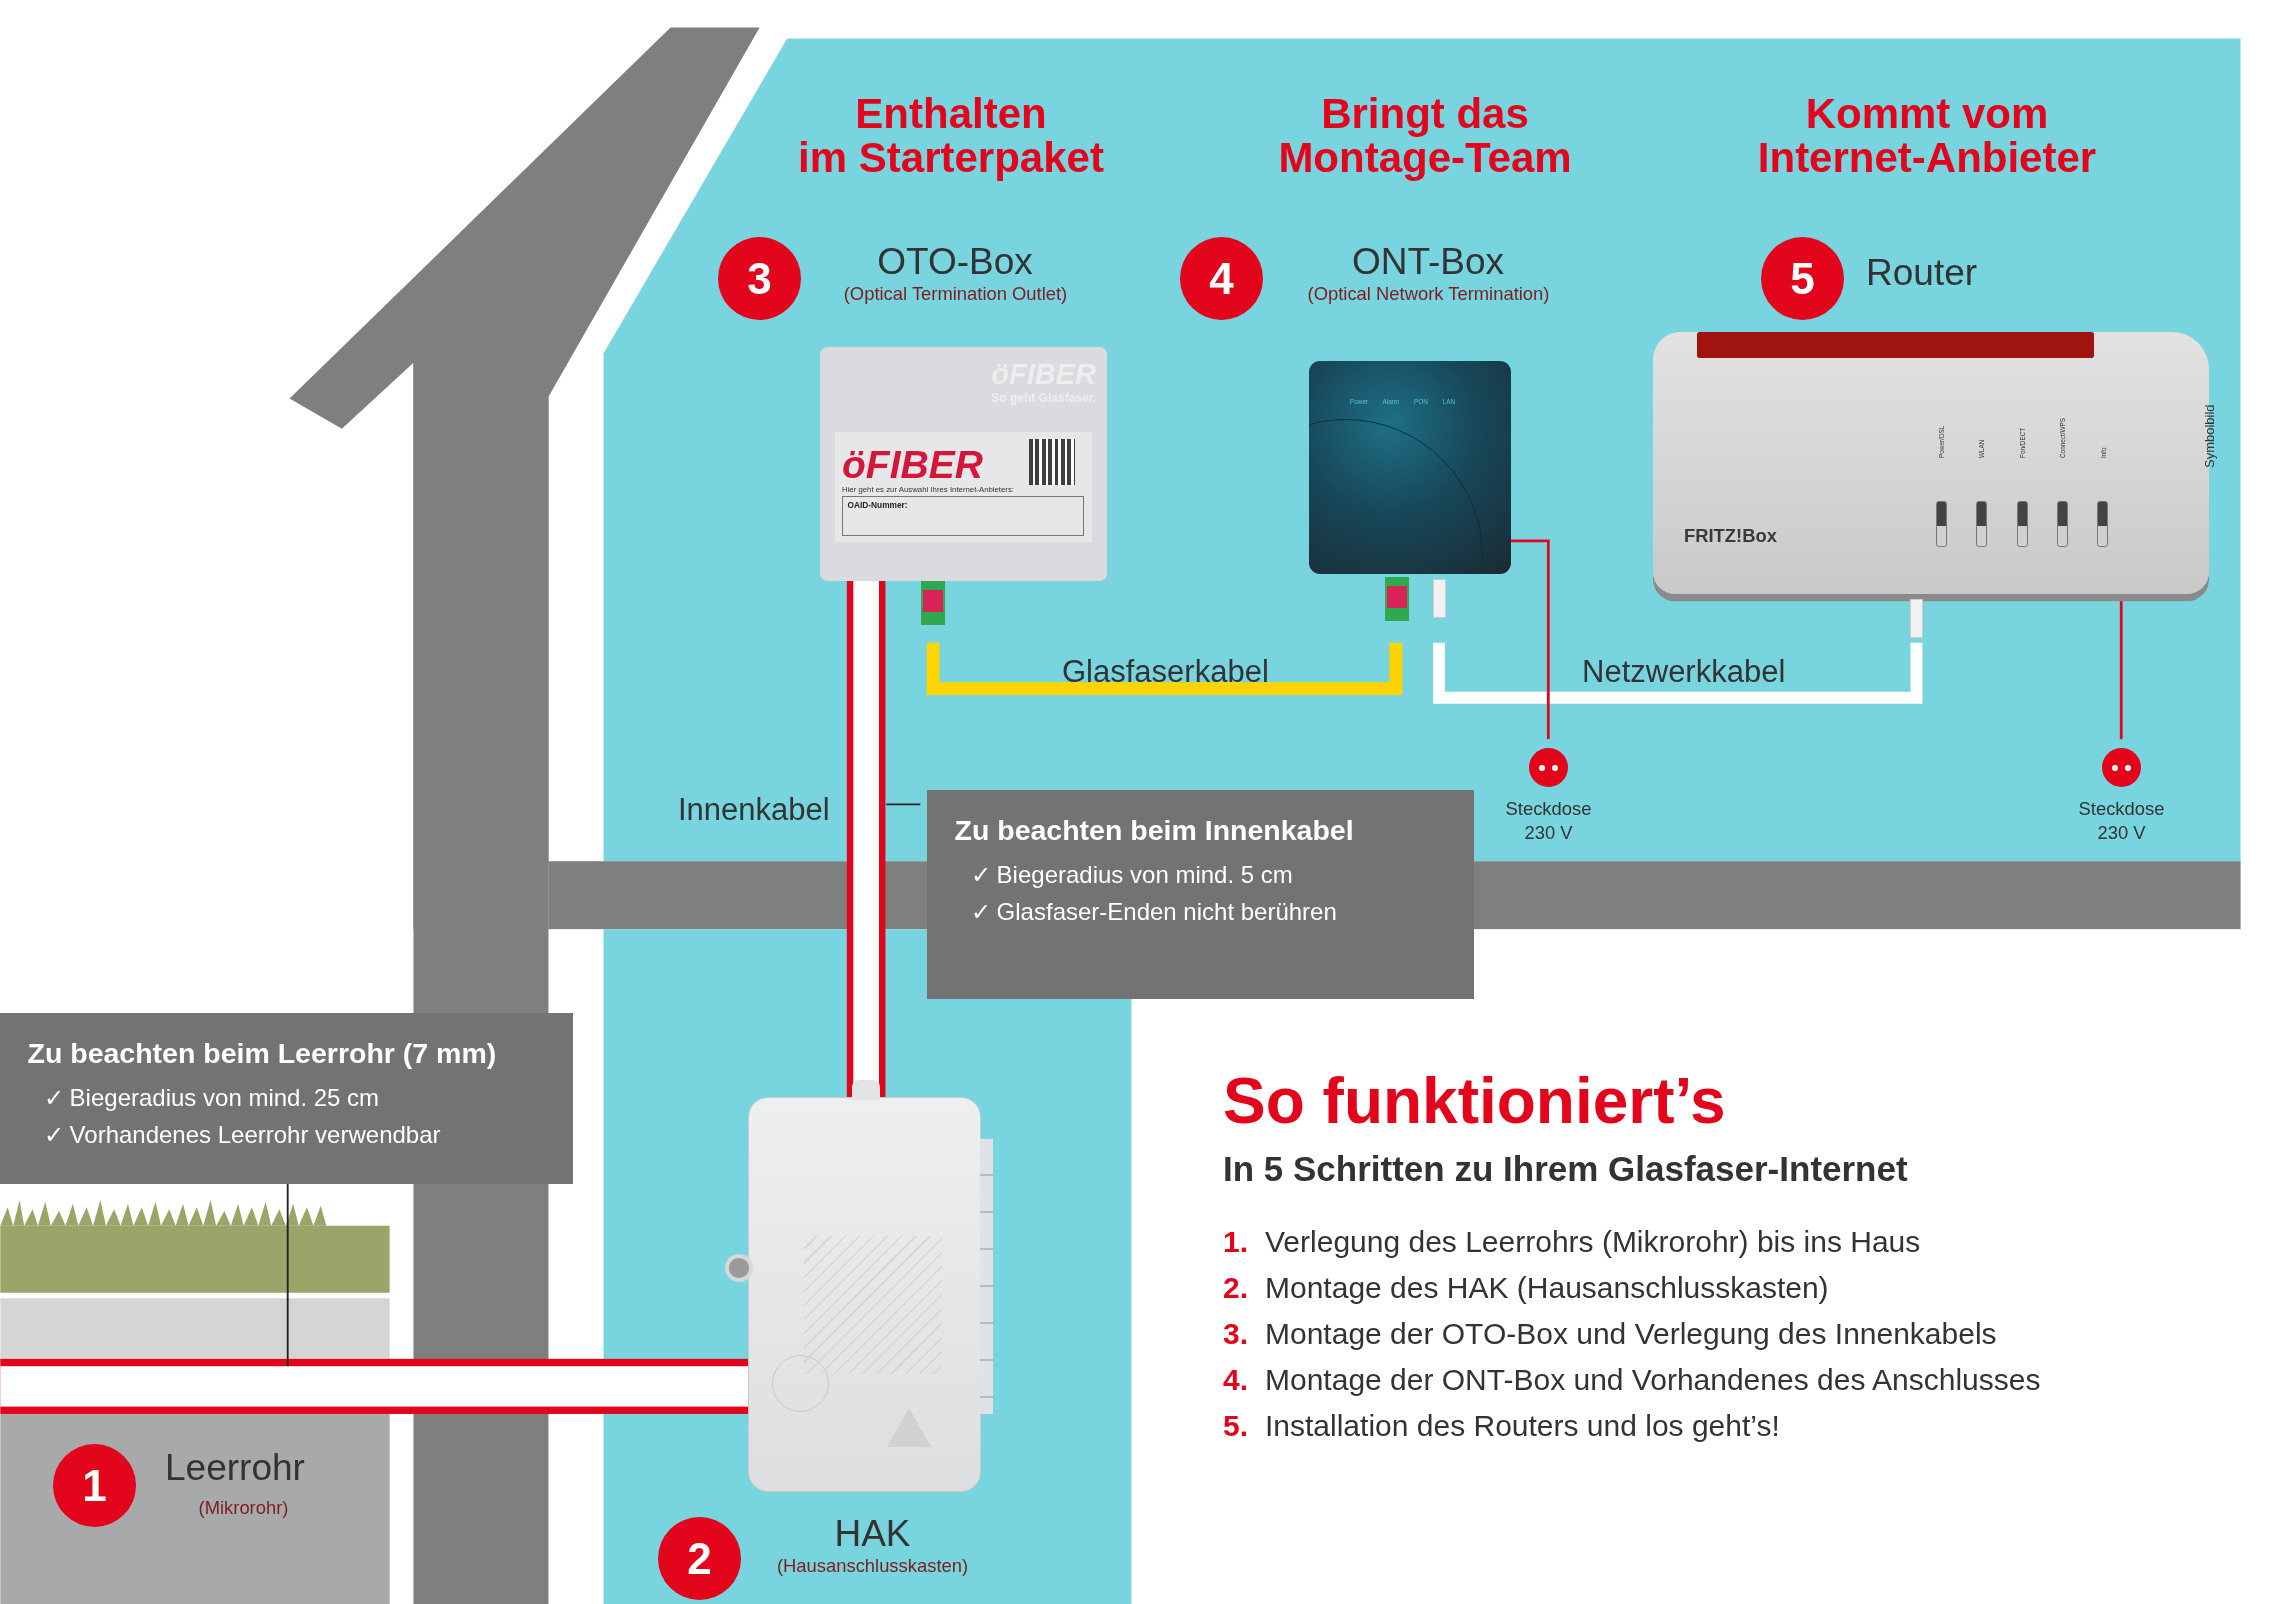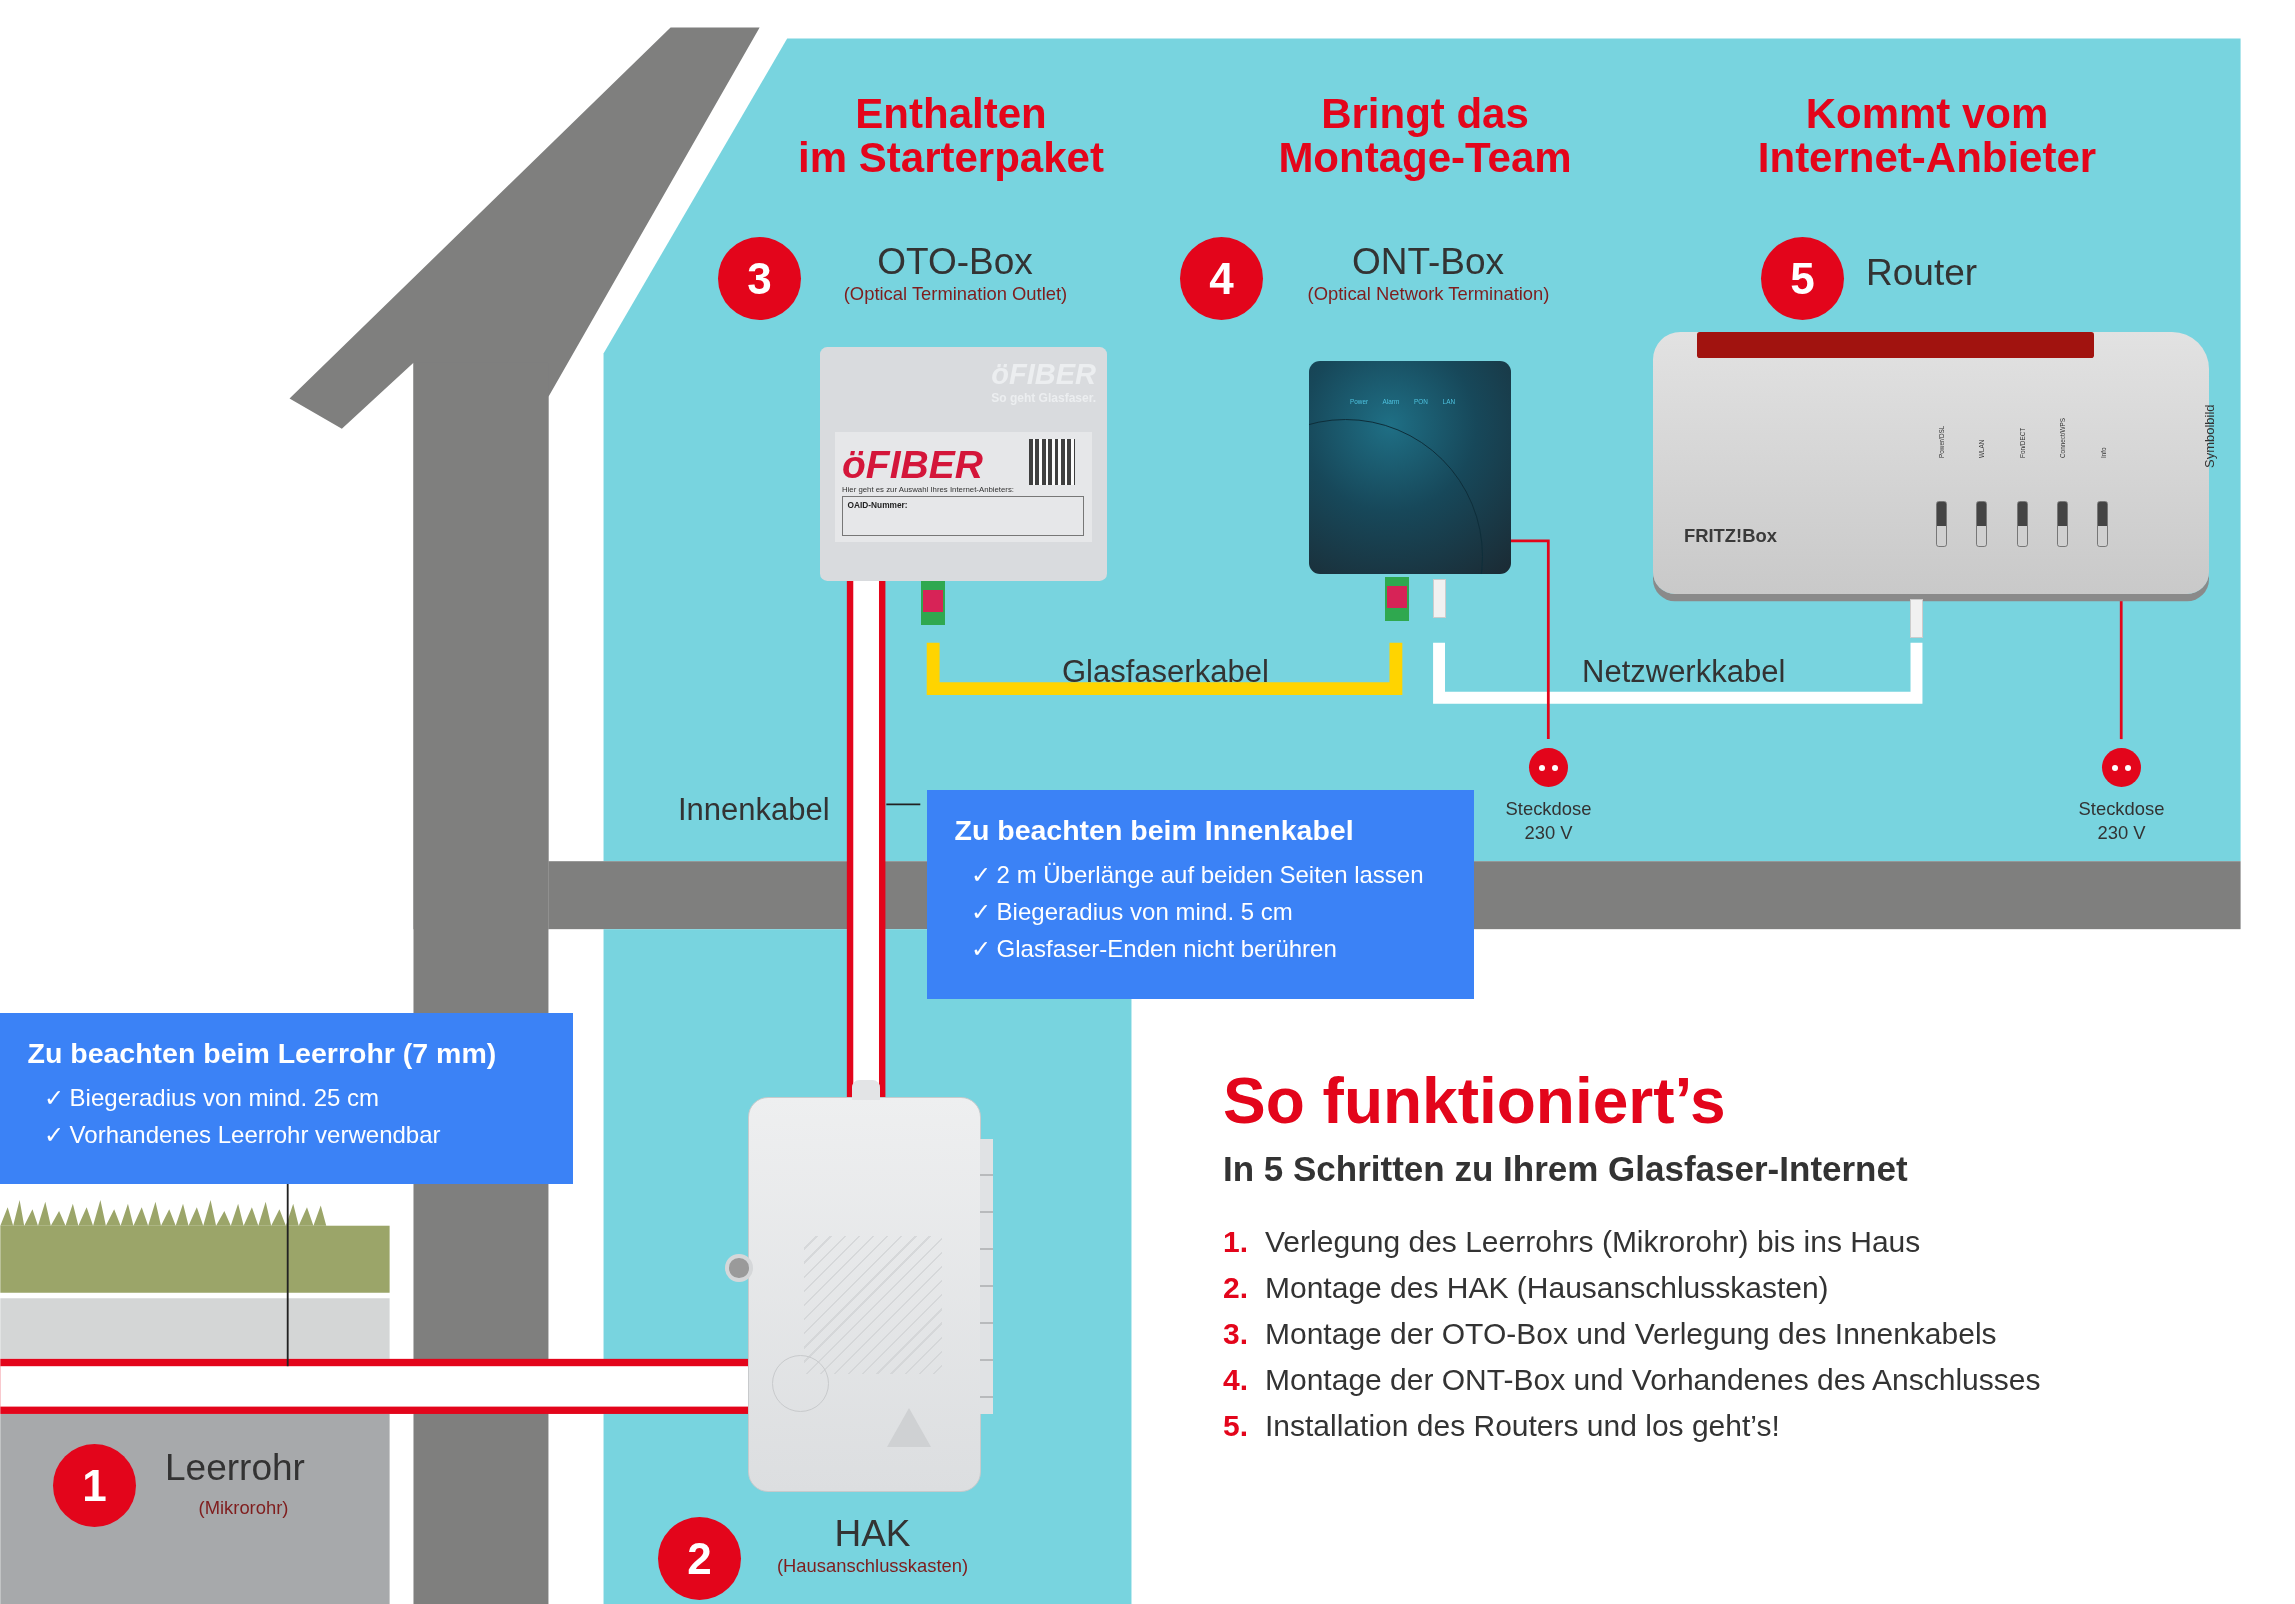--- a/index.html
+++ b/index.html
@@ -8,21 +8,21 @@
   svg.bg { position: absolute; left: 0; top: 0; }
 
   .hdr { position: absolute; color: #e3051b; font-weight: bold; font-size: 42px; line-height: 44px; text-align: center; width: 478px; }
   .badge { position: absolute; width: 83px; height: 83px; border-radius: 50%; background: #e3051b; color: #fff; font-weight: bold; font-size: 44px; line-height: 83px; text-align: center; }
   .dev-title { position: absolute; font-size: 37px; color: #333; text-align: center; }
   .dev-sub { position: absolute; font-size: 18.4px; color: #7f1d1d; text-align: center; }
 
   .cable-label { position: absolute; font-size: 31px; color: #333; }
   .sock-label { position: absolute; font-size: 18.4px; color: #333; text-align: center; width: 129px; line-height: 24px; }
 
-  .infobox { position: absolute; background: #3b82f6; color: #ffffff; padding: 24px 27.5px; }
+  .infobox { position: absolute; background: #737373; color: #ffffff; padding: 24px 27.5px; }
   .infobox .ib-title { font-size: 28.5px; font-weight: bold; margin-bottom: 9.2px; }
   .infobox .ib-item { font-size: 24px; line-height: 37px; padding-left: 16.5px; }
   .infobox .ib-item .chk { margin-right: 5.5px; }
 
   .steps { position: absolute; left: 1223px; top: 1065px; width: 918px; }
   .steps .s-title { color: #e3051b; font-size: 64px; font-weight: bold; line-height: 73px; }
   .steps .s-sub { font-size: 35px; font-weight: bold; color: #333; margin-top: 11px; }
   .steps ol { list-style: none; margin-top: 30px; }
   .steps li { font-size: 30px; line-height: 46px; color: #333; }
   .steps li .num { color: #e3051b; font-weight: bold; display: inline-block; width: 42px; }
@@ -168,21 +168,20 @@
   <div>230 V</div>
 </div>
 <div class="socket" style="left:2102px; top:748px;"></div>
 <div class="sock-label" style="left:2057px; top:797px;">
   <div>Steckdose</div>
   <div>230 V</div>
 </div>
 
 <div class="infobox" style="left:927px; top:790px; width:547px; height:209px;">
   <div class="ib-title">Zu beachten beim Innenkabel</div>
-  <div class="ib-item"><span class="chk">✓</span><span>2 m Überlänge auf beiden Seiten lassen</span></div>
   <div class="ib-item"><span class="chk">✓</span><span>Biegeradius von mind. 5 cm</span></div>
   <div class="ib-item"><span class="chk">✓</span><span>Glasfaser-Enden nicht berühren</span></div>
 </div>
 
 <div class="infobox" style="left:0; top:1013px; width:573px; height:171px;">
   <div class="ib-title">Zu beachten beim Leerrohr (7 mm)</div>
   <div class="ib-item"><span class="chk">✓</span><span>Biegeradius von mind. 25 cm</span></div>
   <div class="ib-item"><span class="chk">✓</span><span>Vorhandenes Leerrohr verwendbar</span></div>
 </div>
 

